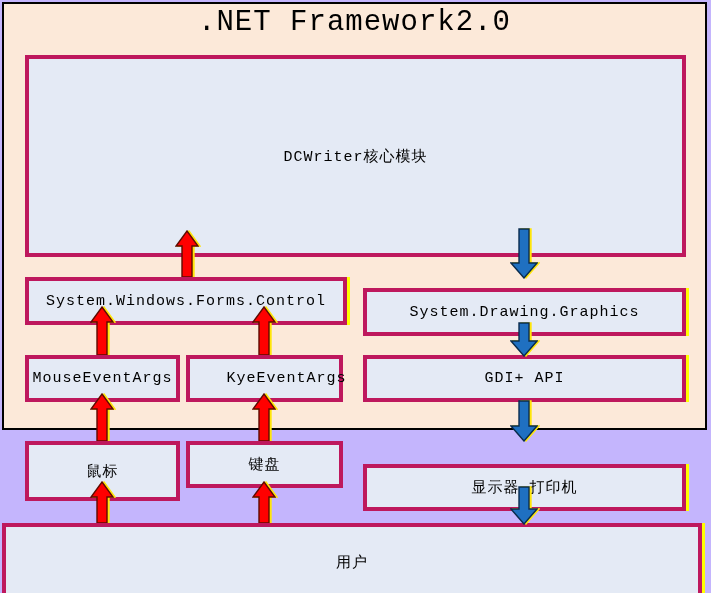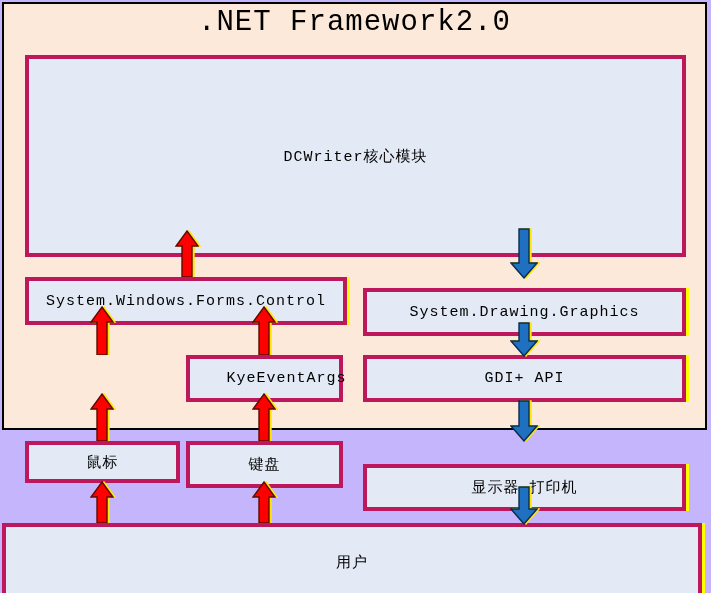--- a/index.html
+++ b/index.html
@@ -23,41 +23,44 @@
   }
   .ys{box-shadow:3px 0 0 #ffff00;}
   .arrow{position:absolute;z-index:5;filter:drop-shadow(2px 0 0 #ffe60a);}
   
   .n-core{left:25px;top:55px;width:661px;height:202px;}
   .n-forms{left:25px;top:277px;width:322px;height:48px;}
   .n-graphics{left:363px;top:277px;width:323px;height:48px;margin-top:11px;}
   .n-mouseargs{left:25px;top:355px;width:155px;height:47px;}
   .n-keyargs{left:186px;top:355px;width:157px;height:47px;padding-left:44px;}
   .n-gdi{left:363px;top:355px;width:323px;height:47px;}
-  .n-mouse{left:25px;top:441px;width:155px;height:42px;}
+  .n-mouse{left:25px;top:441px;width:155px;height:60px;}
   .n-keyboard{left:186px;top:441px;width:157px;height:47px;text-align:center;}
   .n-display{left:363px;top:464px;width:323px;height:47px;}
   .n-user{left:2px;top:523px;width:700px;height:79px;}
 </style>
 </head>
 <body>
 
 <div class="stage">
 
   <div class="frame"></div>
   <div class="title">.NET Framework2.0</div>
 
   <div class="node n-core">
     <span>DCWriter核心模块</span>
   </div>
   <div class="node n-forms ys">
     <span>System.Windows.Forms.Control</span>
   </div>
   <div class="node n-graphics ys">
     <span>System.Drawing.Graphics</span>
+  </div>
+  <div class="node n-mouseargs">
+    <span>MouseEventArgs</span>
   </div>
   <div class="node n-keyargs">
     <span>KyeEventArgs</span>
   </div>
   <div class="node n-gdi ys">
     <span>GDI+ API</span>
   </div>
 
   <div class="node n-mouse">
     <span>鼠标</span>

